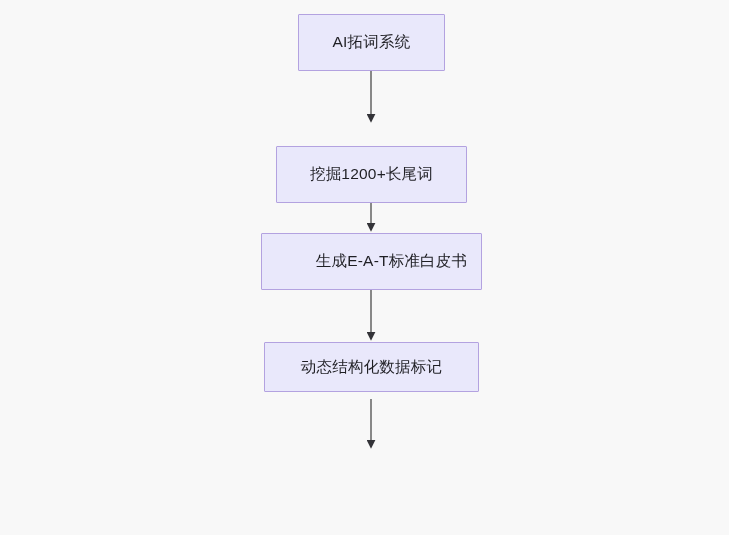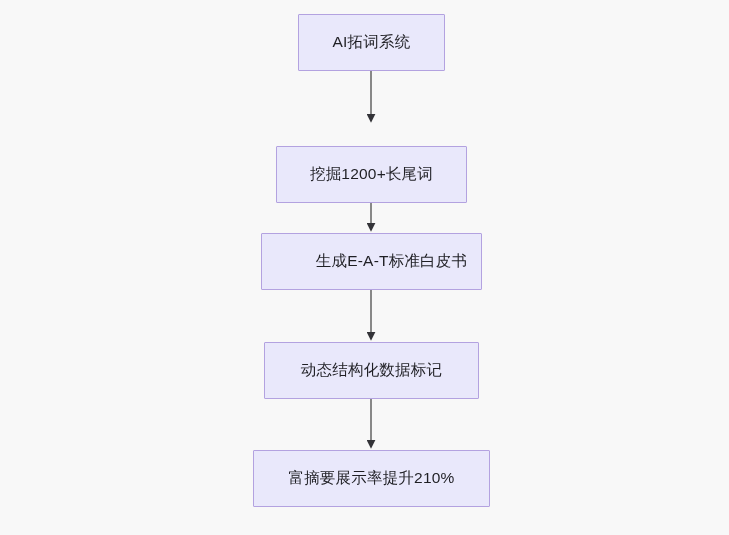--- a/index.html
+++ b/index.html
@@ -41,21 +41,21 @@
     color: #1f1f24;
     font-size: 15.5px;
     line-height: 1.2;
     letter-spacing: 0.2px;
     white-space: nowrap;
   }
   
   #node-0 { left: 298px; top: 14px;  width: 147px; height: 57px; }
   #node-1 { left: 276px; top: 124px; width: 191px; height: 57px; margin-top: 22px; }
   #node-2 { left: 261px; top: 233px; width: 221px; height: 57px; padding-left: 40px; }
-  #node-3 { left: 264px; top: 342px; width: 215px; height: 57px; }
+  #node-3 { left: 264px; top: 342px; width: 215px; height: 50px; }
   #node-4 { left: 253px; top: 450px; width: 237px; height: 57px; }
 </style>
 </head>
 <body>
 
 <div id="flowchart">
 
   <svg class="edge-layer" width="729" height="535" viewBox="0 0 729 535" xmlns="http://www.w3.org/2000/svg">
     <defs>
       <marker id="arrowhead" markerWidth="10" markerHeight="9" refX="1.2" refY="4.5" orient="auto" markerUnits="userSpaceOnUse">
@@ -79,17 +79,14 @@
   </div>
 
   <div class="node" id="node-2">
     <span class="node-label">生成E-A-T标准白皮书</span>
   </div>
 
   <div class="node" id="node-3">
     <span class="node-label">动态结构化数据标记</span>
   </div>
 
-  <div class="node" id="node-4">
-    <span class="node-label">富摘要展示率提升210%</span>
-  </div>
 
 </div>
 
 </body></html>

